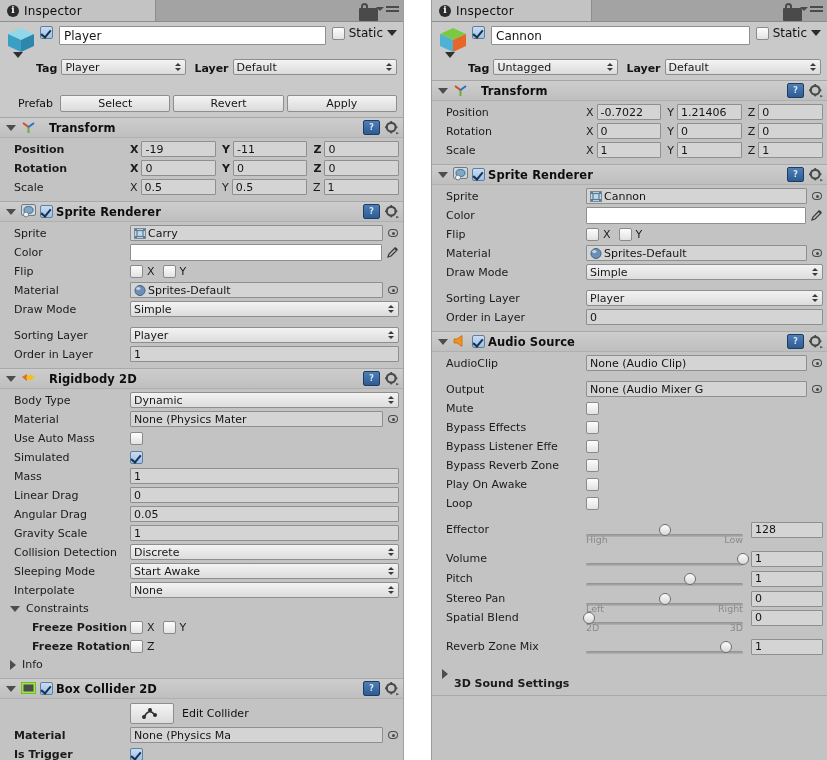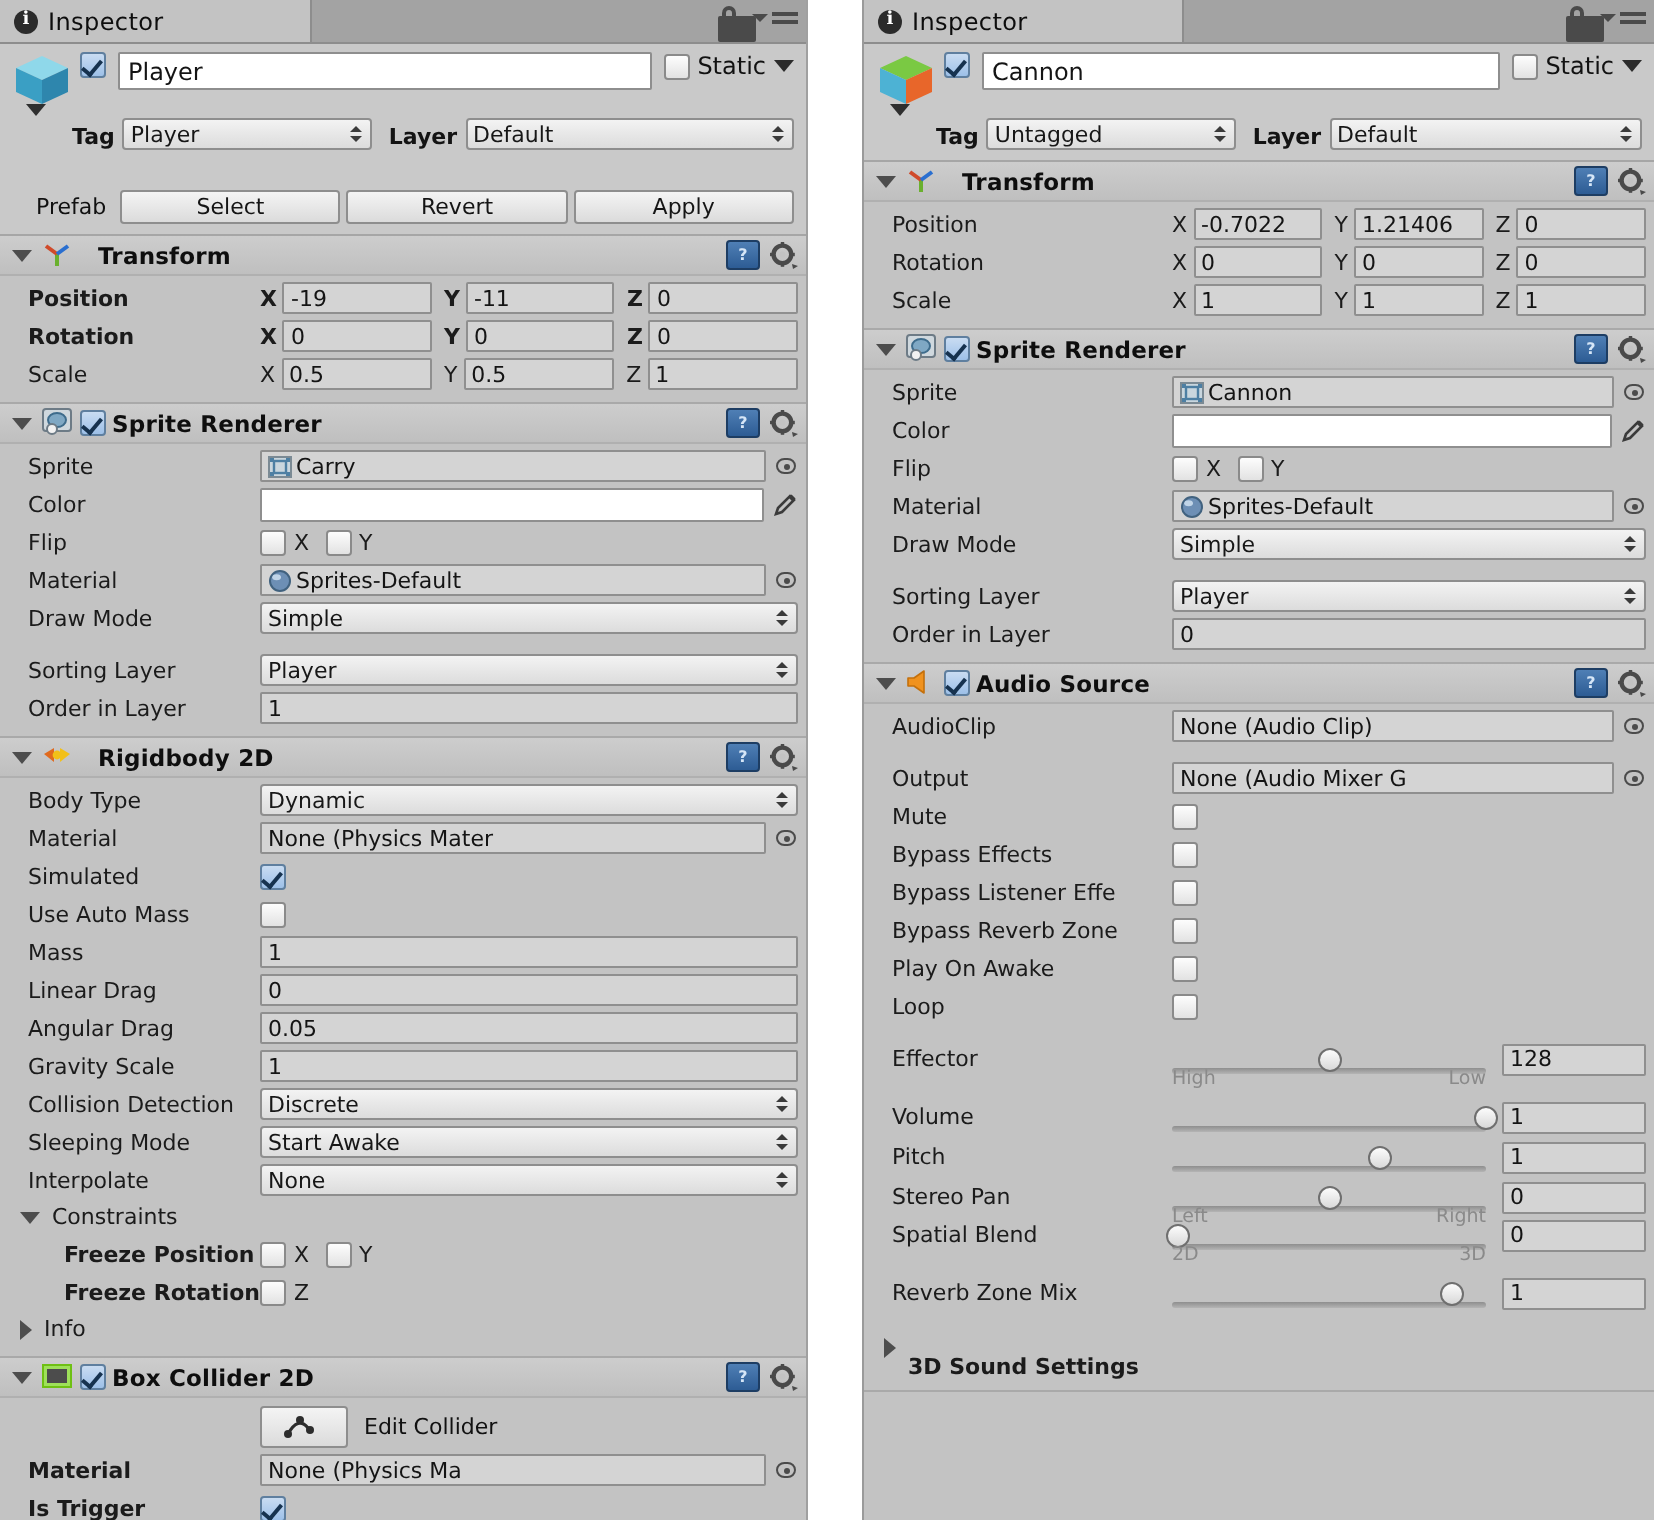--- a/index.html
+++ b/index.html
@@ -350,26 +350,26 @@
               </span></span>
           </div>
           <div class="prow">
             <span class="plabel" style="flex:0 0 126px;padding-left:10px;box-sizing:border-box">Material</span>
             <span class="field" style="flex:1;gap:2px">
               <span>None (Physics Mater</span>
             </span>
             <span class="target"></span>
           </div>
           <div class="prow">
+            <span class="plabel" style="flex:0 0 126px;padding-left:10px;box-sizing:border-box">Use Auto Mass</span>
+            <span class="cb"></span>
+          </div>
+          <div class="prow">
             <span class="plabel" style="flex:0 0 126px;padding-left:10px;box-sizing:border-box">Simulated</span>
             <span class="cb on"></span>
-          </div>
-          <div class="prow">
-            <span class="plabel" style="flex:0 0 126px;padding-left:10px;box-sizing:border-box">Use Auto Mass</span>
-            <span class="cb"></span>
           </div>
           <div class="prow">
             <span class="plabel" style="flex:0 0 126px;padding-left:10px;box-sizing:border-box">Mass</span>
             <span class="field" style="flex:1">1</span>
           </div>
           <div class="prow">
             <span class="plabel" style="flex:0 0 126px;padding-left:10px;box-sizing:border-box">Linear Drag</span>
             <span class="field" style="flex:1">0</span>
           </div>
           <div class="prow">

